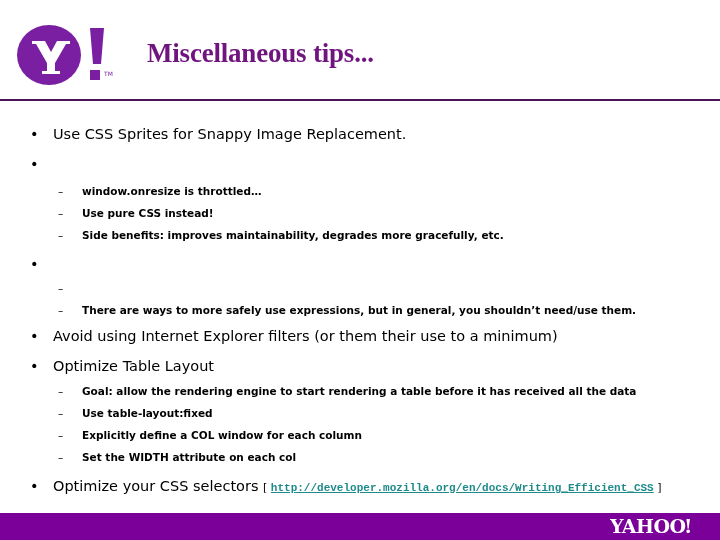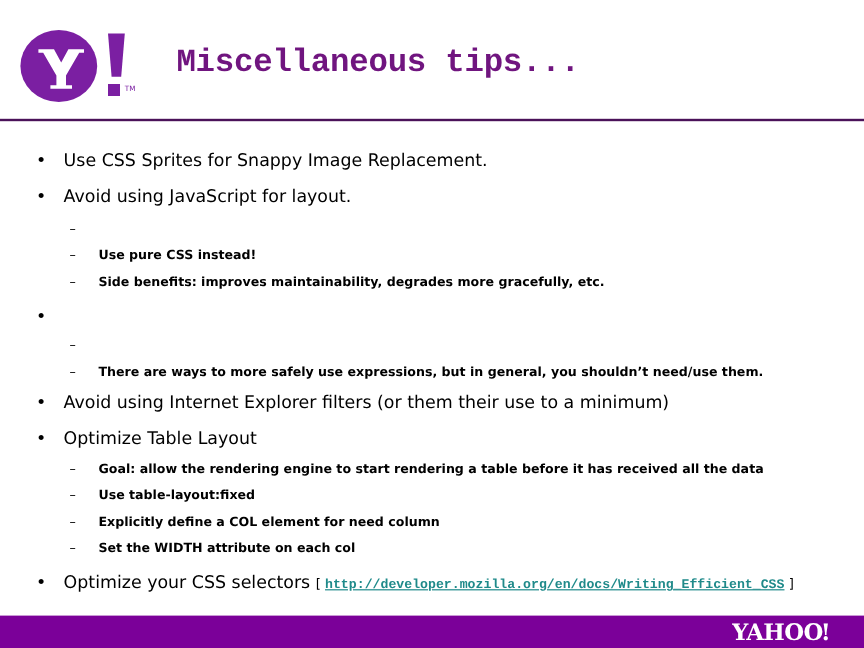--- a/index.html
+++ b/index.html
@@ -28,21 +28,21 @@
     top: 24px;
     width: 112px;
     height: 62px;
   }
   #logo svg { display: block; }
 
   #slide-title {
     position: absolute;
     left: 147px;
     top: 38px;
-    font-family: Liberation Mono, monospace;
+    font-family: Liberation Serif, serif;
     font-size: 27px;
     font-weight: bold;
     color: #70157f;
     letter-spacing: -0.2px;
     white-space: nowrap;
   }
 
   #header-rule {
     position: absolute;
     left: 0;
@@ -178,27 +178,27 @@
   <div class="row" id="r-0">
     <div class="l1">
       <span class="bullet">•</span>
       <span>Use CSS Sprites for Snappy Image Replacement.</span>
     </div>
   </div>
 
   <div class="row" id="r-1">
     <div class="l1">
       <span class="bullet">•</span>
-      <span>Avoid using JavaScript for layout.</span>
     </div>
   </div>
 
   <div class="row" id="r-2">
     <div class="l2">
       <span class="dash">–</span>
+      <span>window.onresize is throttled…</span>
     </div>
   </div>
 
   <div class="row" id="r-3">
     <div class="l2">
       <span class="dash">–</span>
       <span>Use pure CSS instead!</span>
     </div>
   </div>
 
@@ -252,21 +252,21 @@
   <div class="row" id="r-11">
     <div class="l2">
       <span class="dash">–</span>
       <span>Use table-layout:fixed</span>
     </div>
   </div>
 
   <div class="row" id="r-12">
     <div class="l2">
       <span class="dash">–</span>
-      <span>Explicitly define a COL element for need column</span>
+      <span>Explicitly define a COL window for each column</span>
     </div>
   </div>
 
   <div class="row" id="r-13">
     <div class="l2">
       <span class="dash">–</span>
       <span>Set the WIDTH attribute on each col</span>
     </div>
   </div>
 

